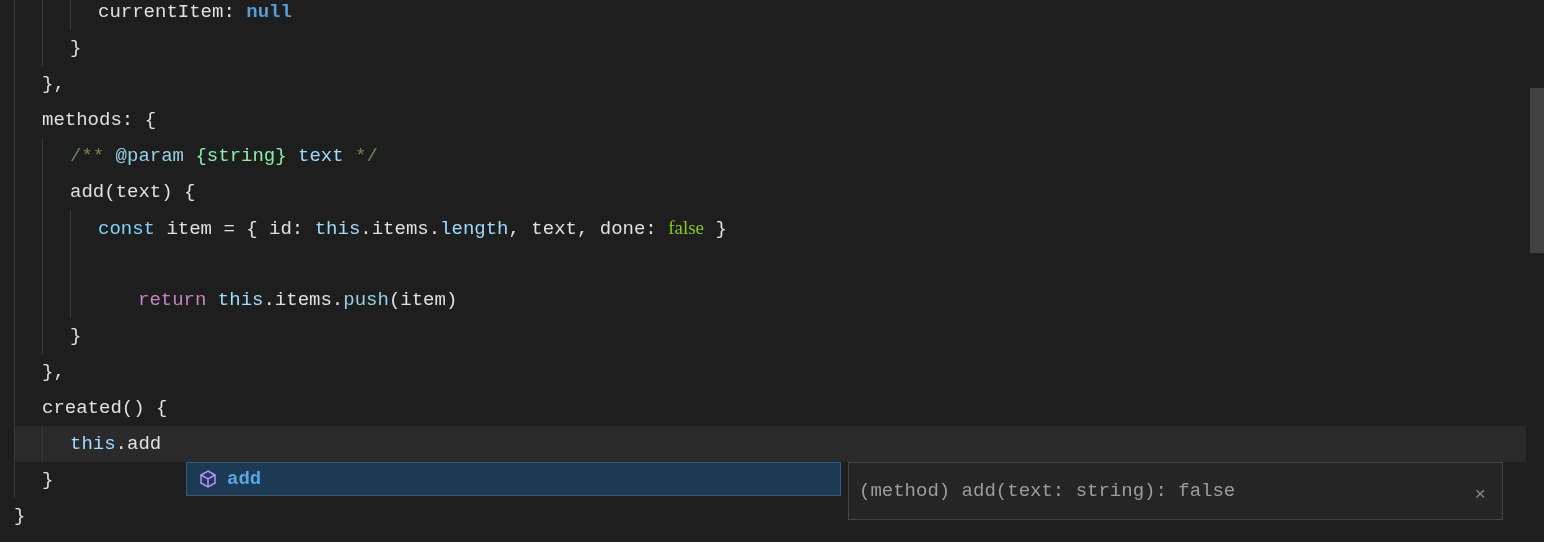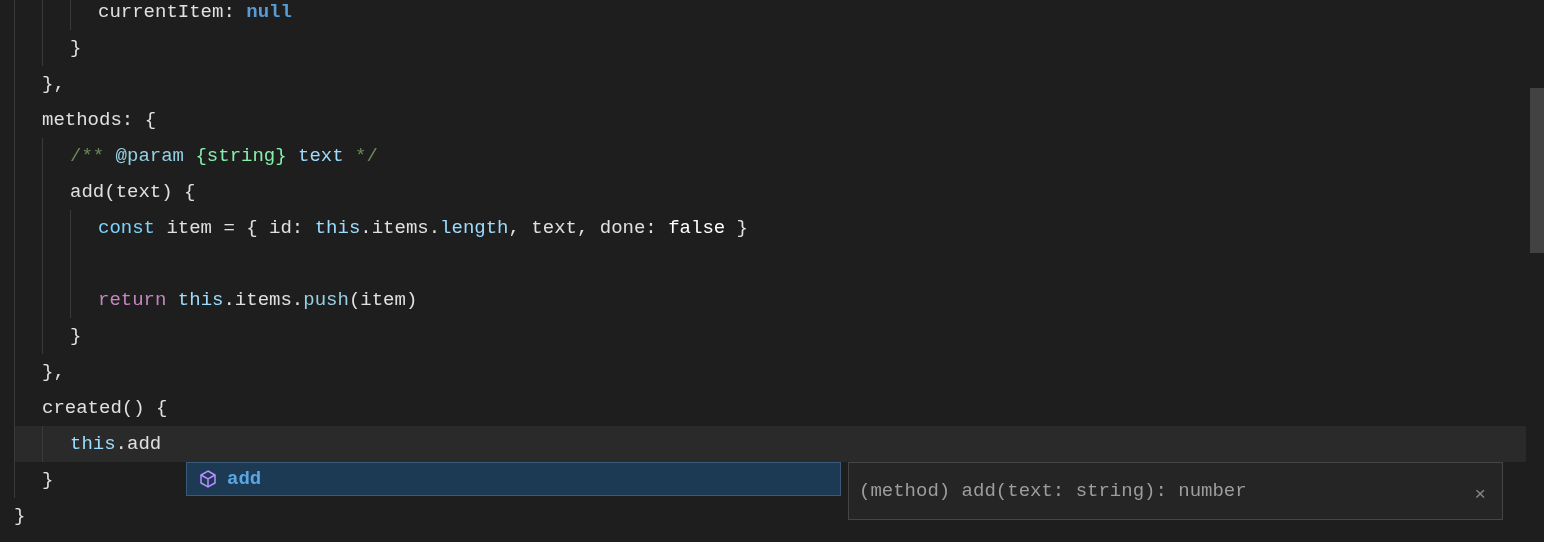--- a/index.html
+++ b/index.html
@@ -54,22 +54,22 @@
     }
     .tok-default { color: #e0e0e0; margin-top: 36px; }
     .tok-null { color: #569cd6; font-weight: bold; }
     .tok-punc { color: #e0e0e0; }
     .tok-comment { color: #6a8a59; }
     .tok-comment-tag { color: #95d1e3; }
     .tok-comment-type { color: #86efac; }
     .tok-keyword { color: #7dd3fc; }
     .tok-this { color: #9cdcfe; }
     .tok-method2 { color: #95d1e3; }
-    .tok-false { color: #ffffff; }
-    .tok-return { color: #c586c0; }
+    .tok-false { color: #84cc16; font-family: Liberation Serif, serif; }
+    .tok-return { color: #c586c0; margin-left: 40px; }
     
     .autocomplete-popup {
       position: absolute;
       left: 186px;
       top: 462px;
       width: 655px;
       height: 34px;
       background: #1c3a54;
       border: 1px solid #3a5a7a;
       display: flex;
@@ -144,19 +144,19 @@
   <span class="autocomplete-icon">
     <svg width="18" height="18" viewBox="0 0 18 18">
       <path d="M9 1 L16 5 L16 13 L9 17 L2 13 L2 5 Z" fill="none" stroke="#b98eff" stroke-width="1.5"></path>
       <path d="M2 5 L9 9 L16 5 M9 9 L9 17" fill="none" stroke="#b98eff" stroke-width="1.5"></path>
     </svg>
   </span>
   <span class="autocomplete-label">add</span>
 </div>
 
 <div class="hint-popup">
-  <span class="hint-text">(method) add(text: string): number</span>
+  <span class="hint-text">(method) add(text: string): false</span>
   <span class="hint-close">×</span>
 </div>
 
 <div class="scrollbar-track">
   <div class="scrollbar-thumb"></div>
 </div>
 
 </body></html>

